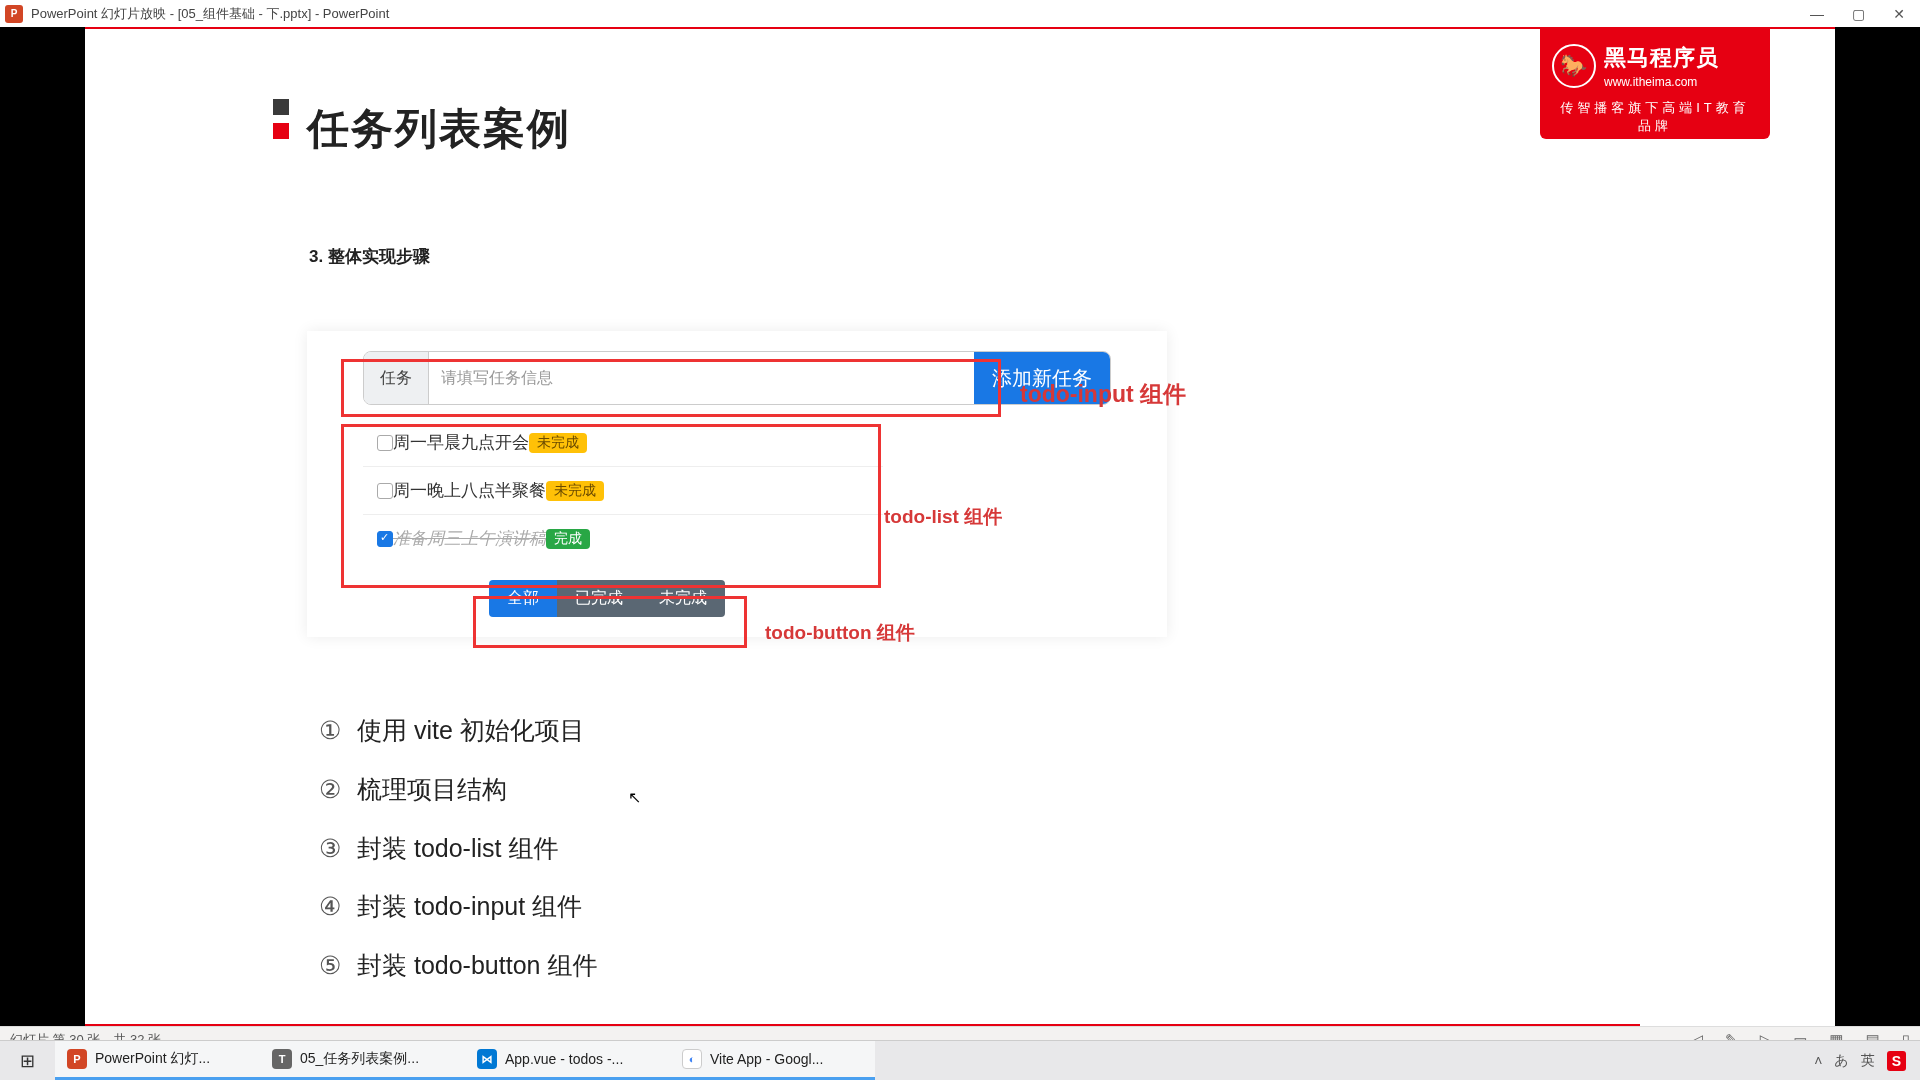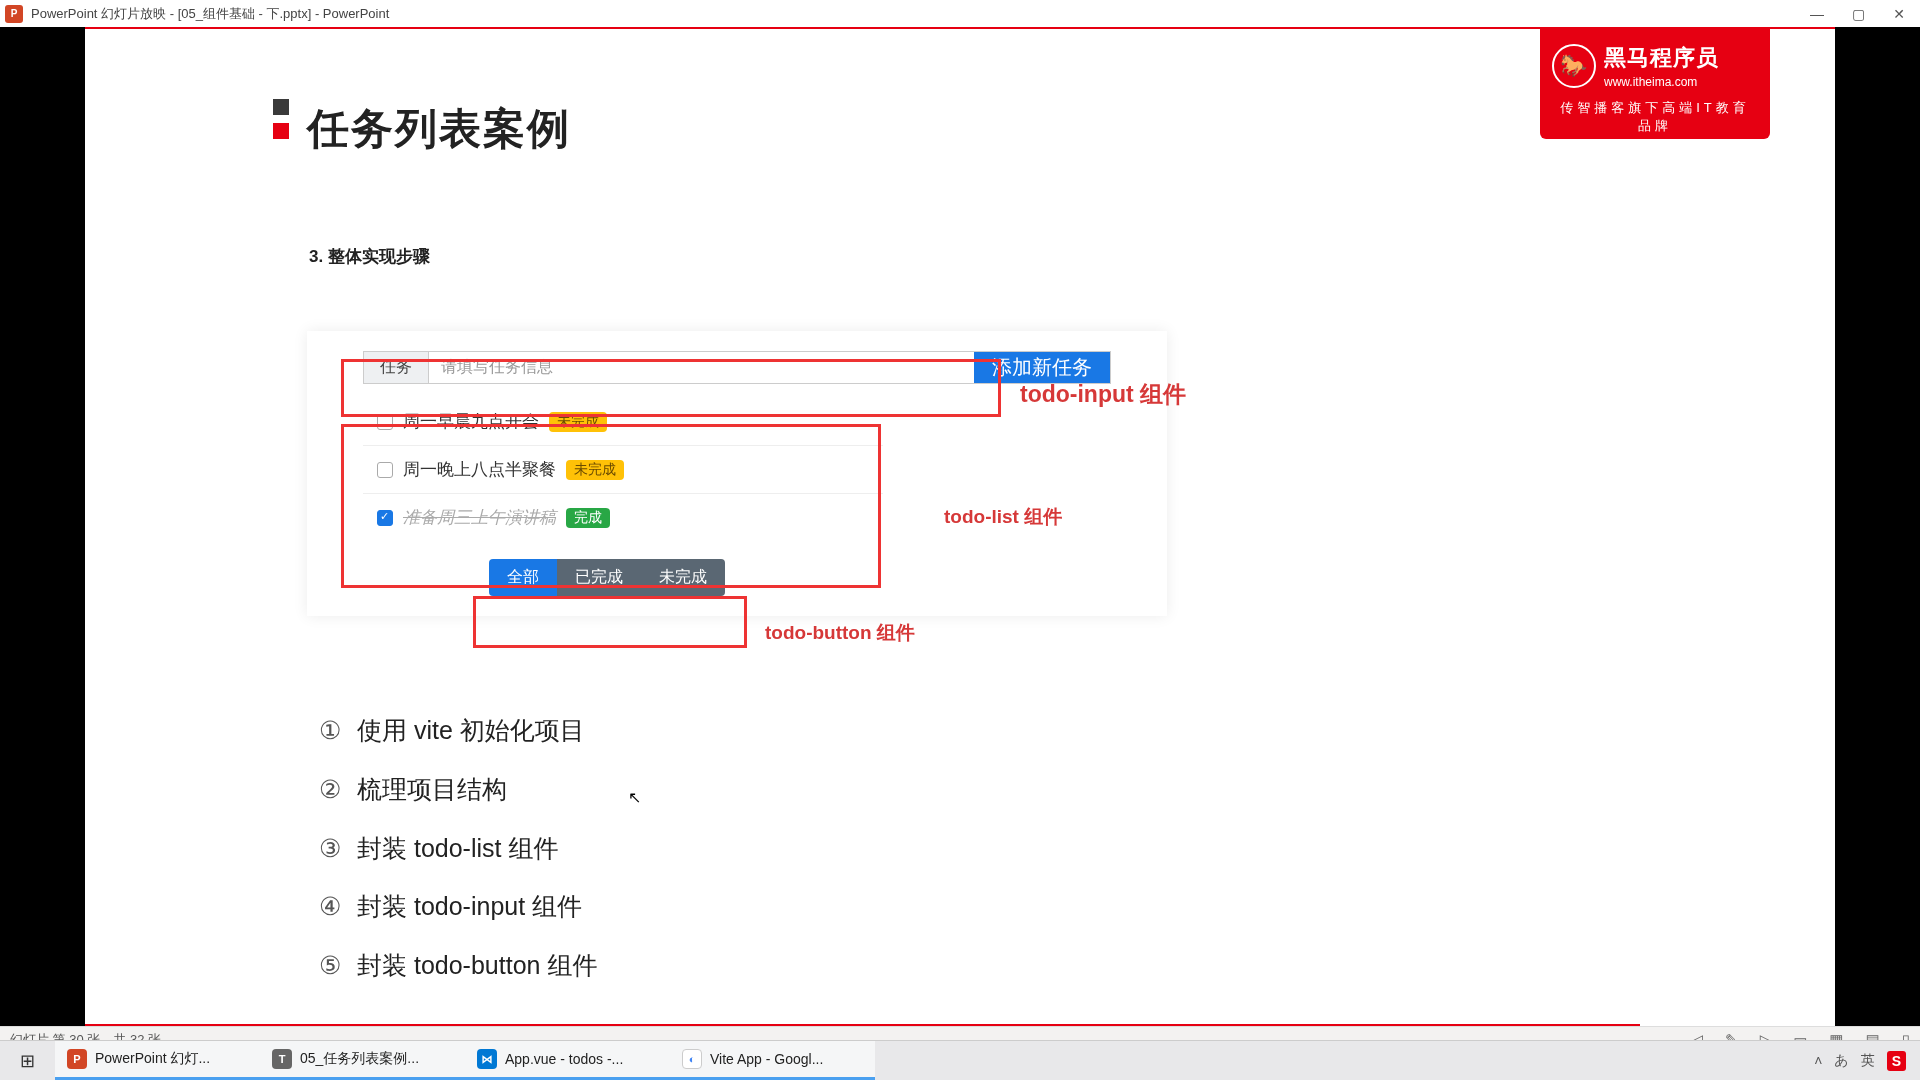--- a/index.html
+++ b/index.html
@@ -98,23 +98,23 @@
   .demo-box {
     position: absolute;
     left: 222px; top: 302px;
     width: 860px;
     padding: 20px 56px 20px 56px;
     box-shadow: 0 0 14px rgba(0,0,0,0.08);
     background: #fff;
   }
   .input-group {
     display: flex;
-    height: 33px;
+    height: 54px;
     border: 1px solid #ccc;
-    border-radius: 0;
+    border-radius: 8px;
     overflow: hidden;
     justify-content: center;
   }
   .input-prefix {
     background: #eef0f2;
     color: #444;
     display: flex; align-items: center; justify-content: center;
     padding: 0 16px;
     font-size: 16px;
     border-right: 1px solid #ccc;
@@ -142,21 +142,20 @@
   }
   .list-box {
     margin-top: 10px;
     padding: 4px 0 8px 0;
     position: relative;
     width: 520px;
   }
   .list-row {
     display: flex;
     align-items: center;
-    gap: 10px;
     padding: 12px 14px;
     font-size: 17px;
     color: #333;
     border-bottom: 1px solid #eee;
   }
   .list-row:last-child { border-bottom: none; }
   .cbx {
     width: 16px; height: 16px;
     border: 1.5px solid #aaa;
     border-radius: 3px;
@@ -177,21 +176,21 @@
   .done-text { color: #aaa; font-style: italic; text-decoration: line-through; }
   .badge {
     border-radius: 4px;
     padding: 1px 8px;
     font-size: 14px;
   }
   .badge.warn { background: #ffc107; color: #6b4b00; }
   .badge.ok { background: #28a745; color: #fff; }
   .label-list {
     position: absolute;
-    left: 859px; top: 475px;
+    left: 799px; top: 475px;
     color: #d63838;
     font-weight: 700;
     font-size: 19px;
   }
   .btn-group {
     display: flex;
     margin: 10px 0 0 126px;
     border-radius: 4px;
     overflow: hidden;
     width: fit-content;

